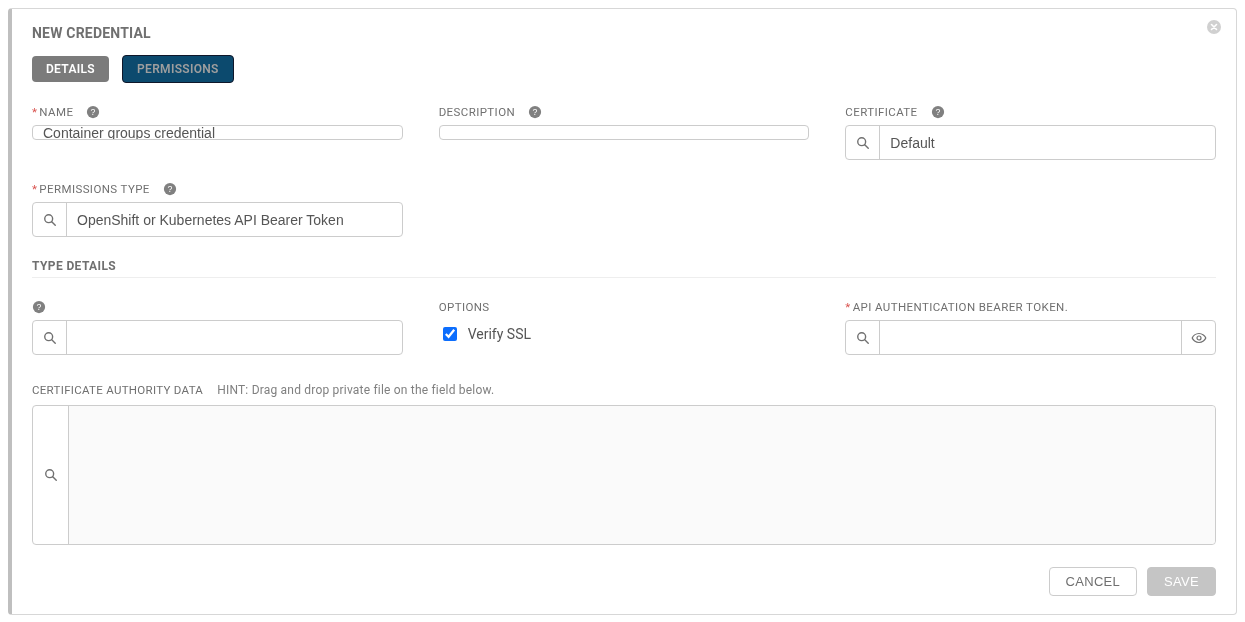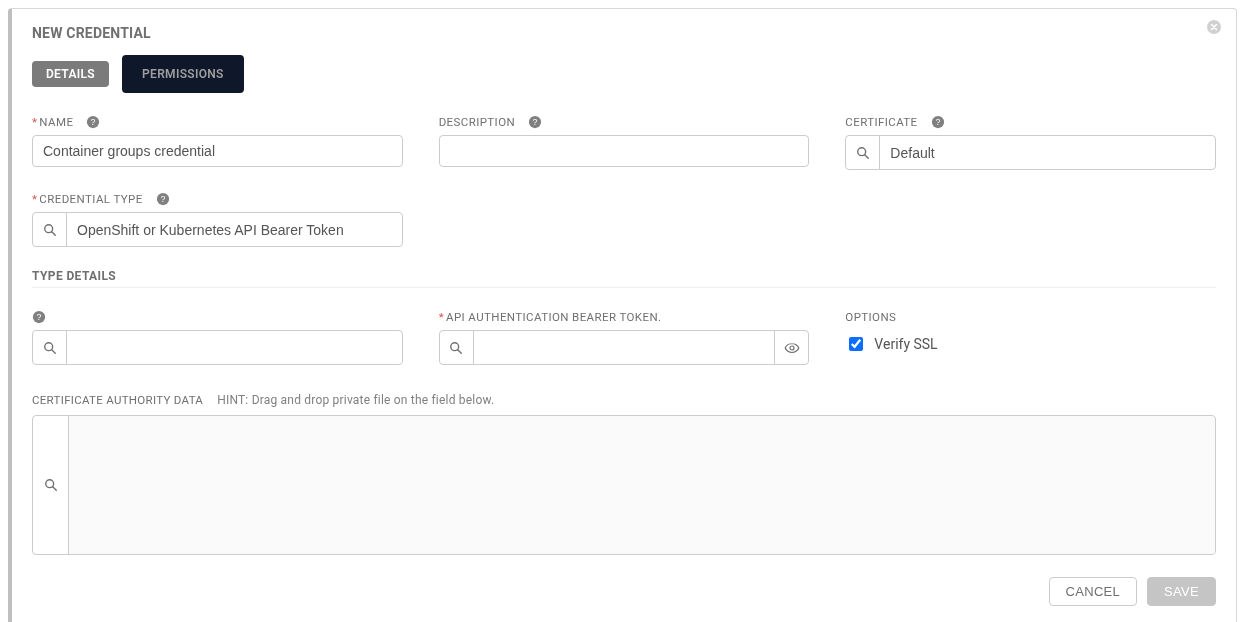--- a/index.html
+++ b/index.html
@@ -40,22 +40,22 @@
     font-size: 12px;
     letter-spacing: 0.3px;
     font-weight: 600;
     margin-right: 10px;
   }
   .tab.active {
     background: #7b7b7b;
     color: #ffffff;
   }
   .tab.inactive {
-    background: #0f172a;
-    border: 6px solid #0f172a;
+    background: #0c4a6e;
+    border: 1px solid #0f172a;
     color: #9e9e9e;
   }
   .row {
     display: flex;
     gap: 36px;
     margin-top: 22px;
   }
   .col { flex: 1; min-width: 0; }
   .label {
     font-size: 11.5px;
@@ -90,21 +90,21 @@
     outline: none;
     padding: 0 10px;
     font-size: 14px;
     color: #555;
     background: transparent;
   }
   .plain-input {
     width: 100%;
     border: 1px solid #ccc;
     border-radius: 4px;
-    height: 32px;
+    height: 15px;
     padding: 0 10px;
     font-size: 14px;
     color: #555;
     outline: none;
   }
   .section-header {
     font-size: 12px;
     font-weight: 700;
     letter-spacing: 0.4px;
     color: #707070;
@@ -224,21 +224,21 @@
             </svg>
         </div>
         <input value="Default" style="">
       </div>
     </div>
   </div>
 
   <div class="row">
     <div class="col" style="max-width:372px">
       <div class="label">
-        <span><span class="req">*</span><span>CREDENTIAL TYPE</span></span>
+        <span><span class="req">*</span><span>PERMISSIONS TYPE</span></span>
         <svg class="help-icon" viewBox="0 0 16 16">
             <circle cx="8" cy="8" r="7" fill="currentColor"></circle>
             <text x="8" y="11.5" text-anchor="middle" font-size="10" fill="#fff" font-family="Arial">?</text>
           </svg>
       </div>
       <div class="input-wrap">
         <div class="addon">
           <svg viewBox="0 0 16 16" width="14" height="14">
               <circle cx="6.5" cy="6.5" r="4.5" fill="none" stroke="currentColor" stroke-width="1.6"></circle>
               <line x1="10" y1="10" x2="14" y2="14" stroke="currentColor" stroke-width="1.6" stroke-linecap="round"></line>
@@ -265,45 +265,45 @@
         <div class="addon">
           <svg viewBox="0 0 16 16" width="14" height="14">
               <circle cx="6.5" cy="6.5" r="4.5" fill="none" stroke="currentColor" stroke-width="1.6"></circle>
               <line x1="10" y1="10" x2="14" y2="14" stroke="currentColor" stroke-width="1.6" stroke-linecap="round"></line>
             </svg>
         </div>
         <input value="" style="">
       </div>
     </div>
     <div class="col">
+      <div class="options-label">OPTIONS</div>
+      <label class="checkbox-row">
+        <input type="checkbox" checked="" style="">
+        <span>Verify SSL</span>
+      </label>
+    </div>
+    <div class="col">
       <div class="label">
         <span><span class="req">*</span><span>API AUTHENTICATION BEARER TOKEN.</span></span>
       </div>
       <div class="input-wrap">
         <div class="addon">
           <svg viewBox="0 0 16 16" width="14" height="14">
               <circle cx="6.5" cy="6.5" r="4.5" fill="none" stroke="currentColor" stroke-width="1.6"></circle>
               <line x1="10" y1="10" x2="14" y2="14" stroke="currentColor" stroke-width="1.6" stroke-linecap="round"></line>
             </svg>
         </div>
         <input type="password" value="" style="">
         <div class="addon right">
           <svg viewBox="0 0 16 16" width="16" height="16">
               <path d="M8 3.5c-3.3 0-6 2.7-6.8 4.5C1.9 9.8 4.7 12.5 8 12.5s6.1-2.7 6.8-4.5C14.1 6.2 11.3 3.5 8 3.5z" fill="none" stroke="currentColor" stroke-width="1.2"></path>
               <circle cx="8" cy="8" r="2" fill="none" stroke="currentColor" stroke-width="1.2"></circle>
             </svg>
         </div>
       </div>
-    </div>
-    <div class="col">
-      <div class="options-label">OPTIONS</div>
-      <label class="checkbox-row">
-        <input type="checkbox" checked="" style="">
-        <span>Verify SSL</span>
-      </label>
     </div>
   </div>
 
   <div class="ca-label-row">
     <span>CERTIFICATE AUTHORITY DATA</span>
     <span class="ca-hint">HINT: Drag and drop private file on the field below.</span>
   </div>
   <div class="ca-wrap">
     <div class="ca-addon">
       <svg viewBox="0 0 16 16" width="14" height="14">

